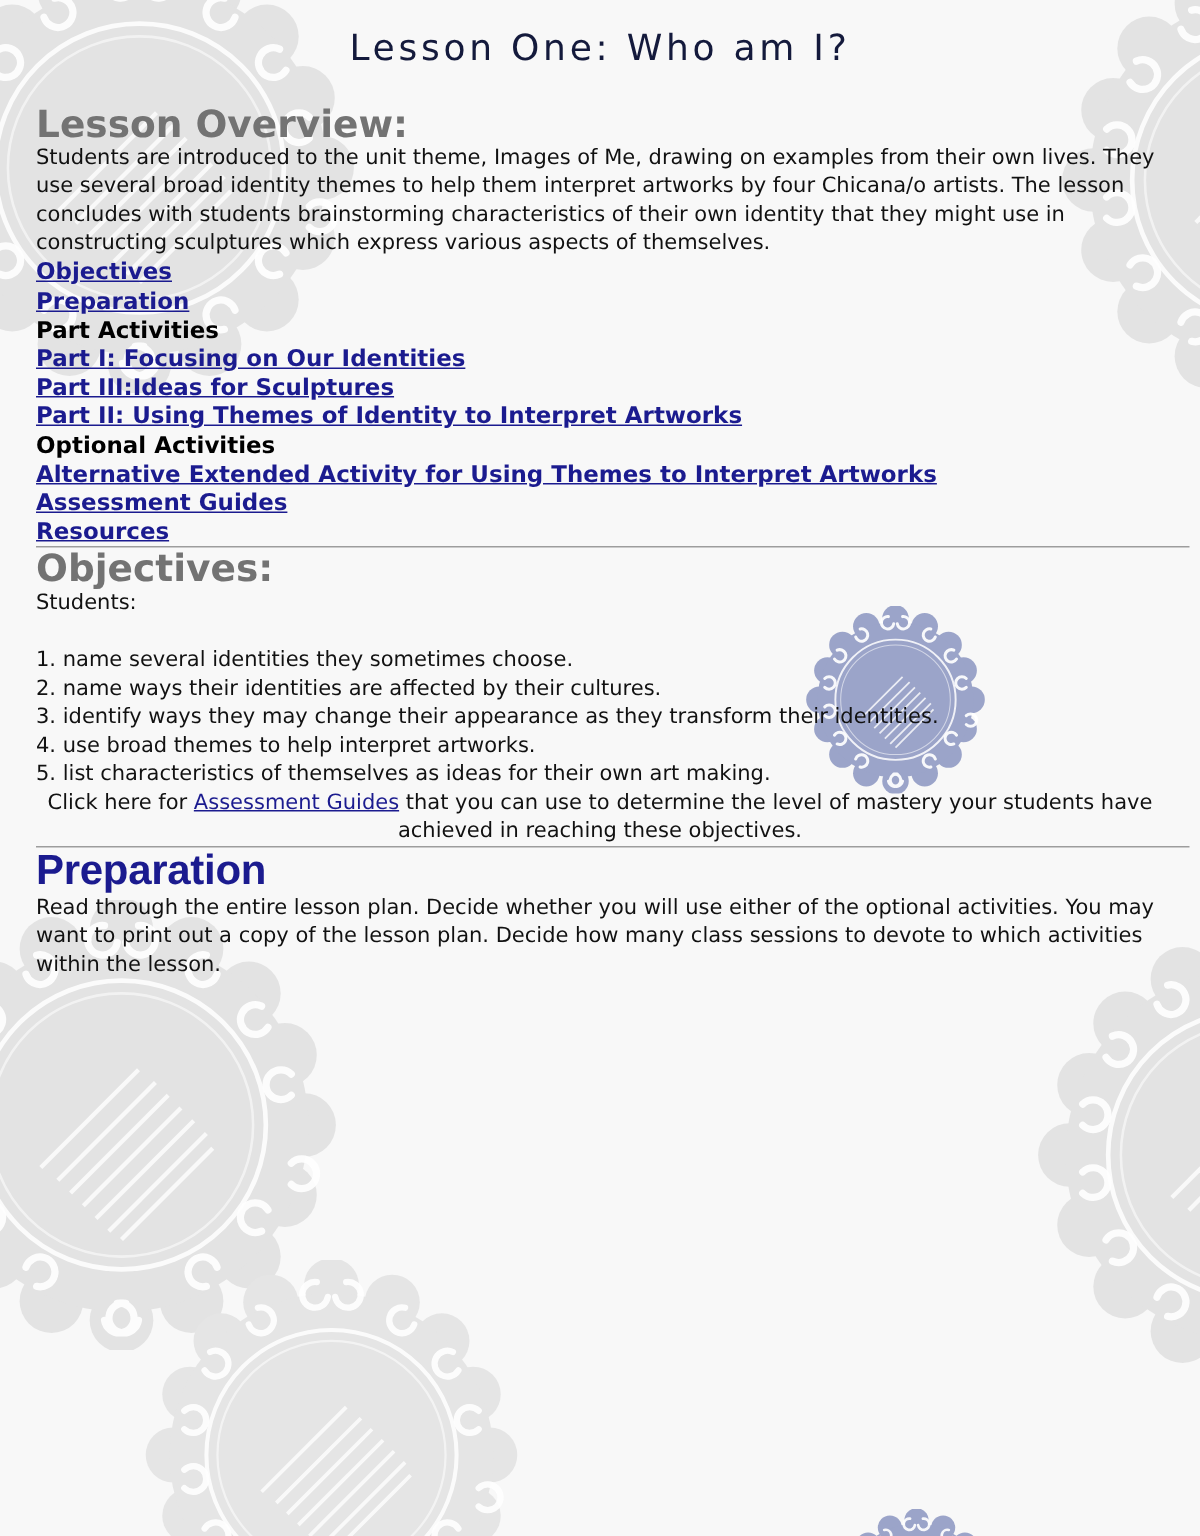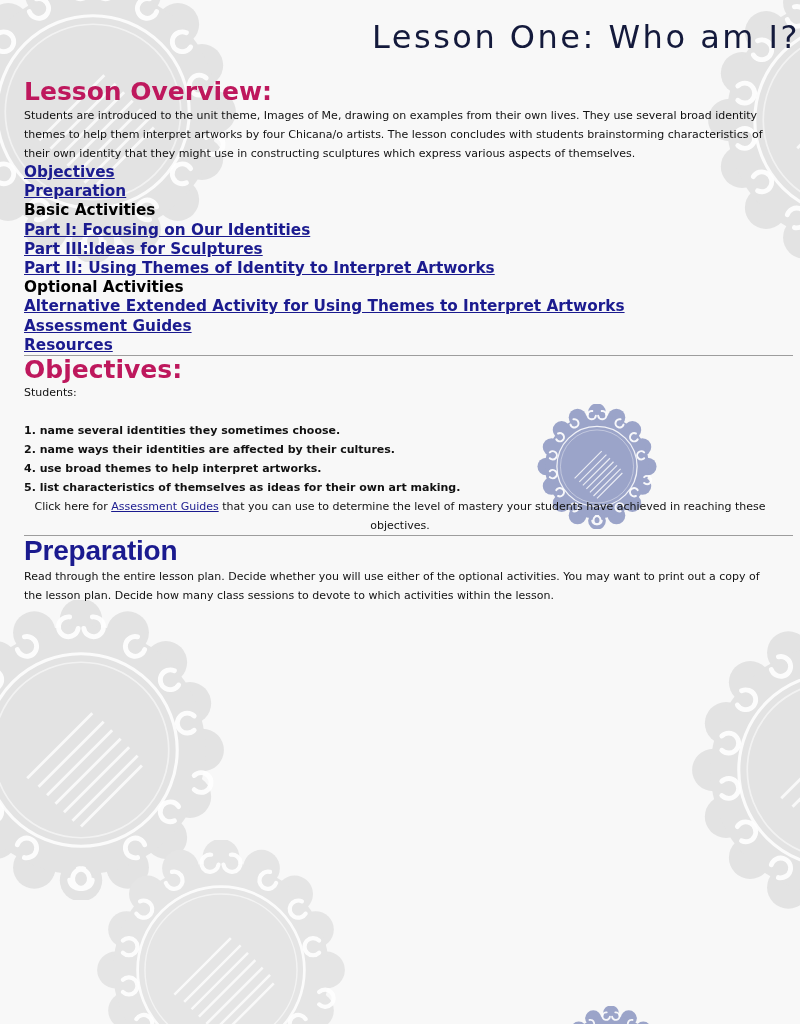--- a/index.html
+++ b/index.html
@@ -33,53 +33,53 @@
   
   #content {
     position: relative;
     z-index: 2;
     padding: 0;
   }
 
   .page-title {
     margin: 0;
     padding: 18px 0 0 0;
-    text-align: right;
+    text-align: center;
     font-family: "DejaVu Sans", sans-serif;
     font-weight: 400;
-    font-size: 32px;
+    font-size: 24px;
     letter-spacing: 2.5px;
     color: #141a3c;
     line-height: 1.2;
   }
 
   .section {
     padding: 0 24px 0 24px;
   }
 
   h2.section-heading {
     font-family: "DejaVu Sans", sans-serif;
     font-weight: bold;
     font-size: 25px;
-    color: #be185d;
+    color: #737373;
     margin: 0;
     line-height: 1.1;
   }
   h2.narrow-heading {
     font-family: "Liberation Sans Narrow", "Liberation Sans", sans-serif;
     font-weight: bold;
     font-size: 28px;
     letter-spacing: -0.2px;
     color: #1b1b8f;
     margin: 0;
     line-height: 1.1;
   }
 
   p.body-text {
-    font-size: 11px;
+    font-size: 14px;
     line-height: 19px;
     margin: 0;
     color: #111111;
   }
 
   .overview-block { margin-top: 22px; }
   .overview-para  { margin-top: 21px; }
 
   .toc {
     font-size: 15.3px;
@@ -104,21 +104,21 @@
     margin: 0 7px 0 24px;
     height: 0;
   }
 
   .rule-1 { margin-top: 24px; }
   .rule-2 { margin-top: 24px; }
 
   .objectives-head   { margin-top: 28px; }
   .students-line     { margin-top: 29px; }
   .obj-list          { margin-top: 19px; }
-  .obj-item          { margin-top: 19px; font-weight: bold; }
+  .obj-item          { margin-top: 19px; }
   .obj-item:first-child { margin-top: 0; }
   .clickhere         { margin-top: 21px; text-align: center; }
 
   .prep-head  { margin-top: 27px; }
   .prep-para  { margin-top: 27px; }
 
   a.inline-link {
     color: #1b1b8f;
     text-decoration: underline;
     font-weight: normal;
@@ -252,21 +252,21 @@
     <p class="body-text overview-para">Students are introduced to the unit theme, Images of Me, drawing on examples from their own lives. They use several broad identity themes to help them interpret artworks by four Chicana/o artists. The lesson concludes with students brainstorming characteristics of their own identity that they might use in constructing sculptures which express various aspects of themselves.</p>
 
     <div class="toc">
       <div class="toc-row">
         <a class="toc-link">Objectives</a>
       </div>
       <div class="toc-row">
         <a class="toc-link">Preparation</a>
       </div>
       <div class="toc-row">
-        <span class="toc-plain">Basic Activities</span>
+        <span class="toc-plain">Part Activities</span>
       </div>
       <div class="toc-row">
         <a class="toc-link">Part I: Focusing on Our Identities</a>
       </div>
       <div class="toc-row">
         <a class="toc-link">Part III:Ideas for Sculptures </a>
       </div>
       <div class="toc-row">
         <a class="toc-link">Part II: Using Themes of Identity to Interpret Artworks</a>
       </div>
@@ -288,20 +288,21 @@
   <hr class="rule rule-1">
 
   <div class="section">
     <h2 class="section-heading objectives-head">Objectives:</h2>
 
     <p class="body-text students-line">Students:</p>
 
     <div class="obj-list">
       <p class="body-text obj-item">1. name several identities they sometimes choose.</p>
       <p class="body-text obj-item">2. name ways their identities are affected by their cultures.</p>
+      <p class="body-text obj-item">3. identify ways they may change their appearance as they transform their identities.</p>
       <p class="body-text obj-item">4. use broad themes to help interpret artworks.</p>
       <p class="body-text obj-item">5. list characteristics of themselves as ideas for their own art making.</p>
     </div>
 
     <p class="body-text clickhere"><span>Click here for </span><a class="inline-link">Assessment Guides</a><span> that you can use to determine the level of mastery your students have achieved in reaching these objectives.</span></p>
   </div>
 
   <hr class="rule rule-2">
 
   <div class="section">

